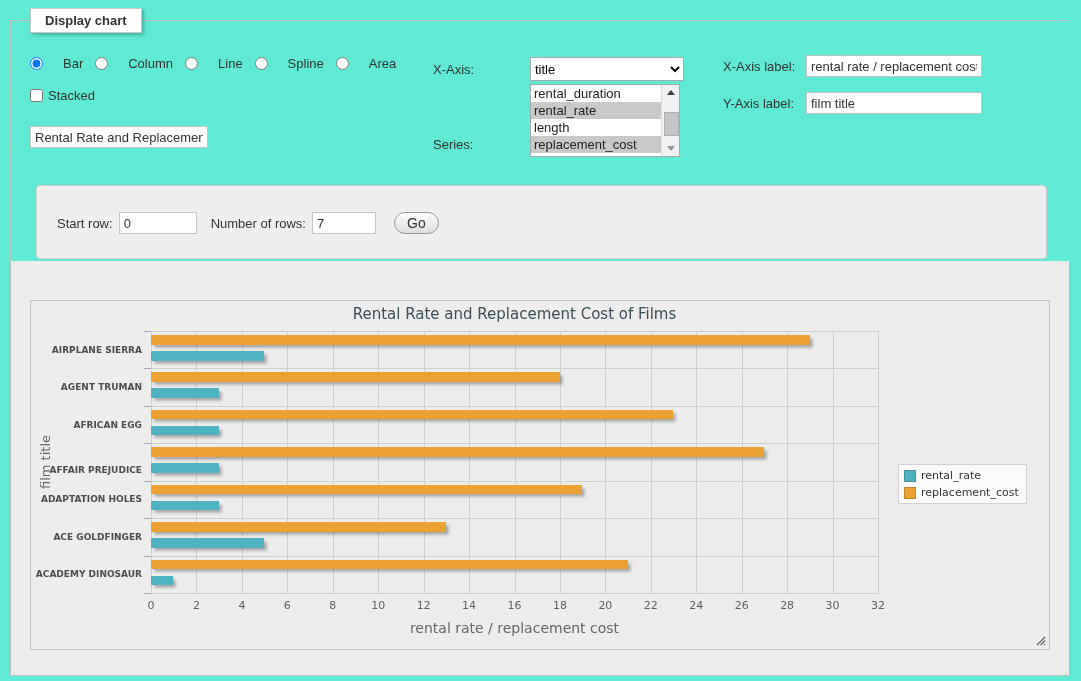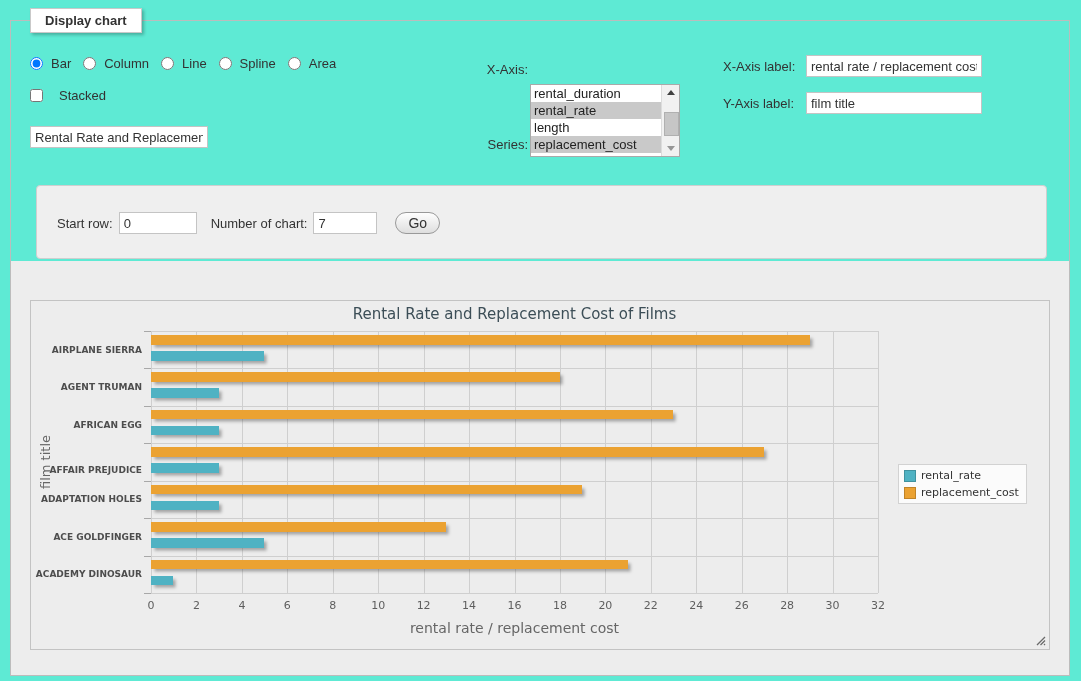--- a/index.html
+++ b/index.html
@@ -7,27 +7,27 @@
   #page{position:relative;width:1081px;height:681px;background:#5eead4;overflow:hidden;}
 
   
   .frame{position:absolute;left:10px;top:20px;width:1058px;height:654px;border:1px solid #bcbcbc;}
   .legend-box{position:absolute;left:30px;top:8px;background:#fff;border:1px solid #c9c9c9;
     box-shadow:2px 2px 3px rgba(0,0,0,.25);padding:4px 14px;font-weight:bold;font-size:13px;color:#333;z-index:5;}
 
   
   .ctl{position:absolute;}
   .radio-group{left:30px;top:56px;display:flex;align-items:center;gap:6px;}
-  .radio-item{display:flex;align-items:center;gap:8px;margin-right:6px;cursor:default;justify-content:flex-end;}
+  .radio-item{display:flex;align-items:center;gap:20px;margin-right:6px;cursor:default;justify-content:flex-end;}
   input[type=radio],input[type=checkbox]{margin:0;width:13px;height:13px;}
-  .chk-row{left:30px;top:88px;display:flex;align-items:center;gap:16px;}
+  .chk-row{left:30px;top:88px;display:flex;align-items:center;gap:5px;}
   .txt{border:1px solid #c4c4c4;height:20px;font-size:13px;font-family:"Liberation Sans",sans-serif;
     padding:0 4px;color:#333;background:#fff;box-sizing:content-box;}
   .lbl{color:#333;font-size:13px;}
-  .r-align{text-align:right;}
+  .r-align{}
 
   select.xaxis{position:absolute;left:530px;top:57px;width:154px;height:24px;font-size:13px;
     font-family:"Liberation Sans",sans-serif;border:1px solid #a9a9a9;background:#fff;}
 
   
   .listbox{position:absolute;left:530px;top:84px;width:148px;height:71px;border:1px solid #a9a9a9;
     background:#fff;display:flex;overflow:hidden;}
   .lb-opts{flex:1;}
   .lb-opt{height:17px;line-height:17px;padding-left:3px;font-size:13px;color:#222;white-space:nowrap;overflow:hidden;}
   .lb-opt.sel{background:#c9c9c9;}
@@ -98,20 +98,21 @@
     </div>
 
   <label class="ctl chk-row">
     <input type="checkbox" style="">
     <span class="lbl">Stacked</span>
   </label>
 
   <input class="ctl txt" style="left: 30px; top: 126px; width: 168px;" value="Rental Rate and Replacement Cost of Films">
 
   <span class="ctl lbl r-align" style="left:433px;top:62px;width:95px;">X-Axis:</span>
+  <select class="xaxis"><option value="title" selected="">title</option></select>
 
   <span class="ctl lbl r-align" style="left:433px;top:137px;width:95px;">Series:</span>
   <div class="listbox">
     <div class="lb-opts">
         <div class="lb-opt">rental_duration</div>
         <div class="lb-opt sel">rental_rate</div>
         <div class="lb-opt">length</div>
         <div class="lb-opt sel">replacement_cost</div>
       </div>
     <div class="lb-scroll">
@@ -127,21 +128,21 @@
 
   <span class="ctl lbl" style="left:723px;top:59px;">X-Axis label:</span>
   <input class="ctl txt" style="left: 806px; top: 55px; width: 166px;" value="rental rate / replacement cost">
   <span class="ctl lbl" style="left:723px;top:96px;">Y-Axis label:</span>
   <input class="ctl txt" style="left: 806px; top: 92px; width: 166px;" value="film title">
 
   <div class="panel"></div>
   <div class="panel-row">
     <span class="lbl">Start row:</span>
     <input class="txt" style="width: 68px; margin-left: 6px;" value="0">
-    <span class="lbl" style="margin-left:14px;">Number of chart:</span>
+    <span class="lbl" style="margin-left:14px;">Number of rows:</span>
     <input class="txt" style="width: 54px; margin-left: 6px;" value="7">
     <button class="go-btn">Go</button>
   </div>
 
   <div class="chart-band"></div>
   <div class="chart-box">
     <div class="chart-title">Rental Rate and Replacement Cost of Films</div>
     <div id="plot-layers">
         <div class="gridline-v" style="left: 120px; top: 30px; height: 262px;"></div>
         <div class="xtick-label" style="left: 103px; top: 298px;">0</div>

